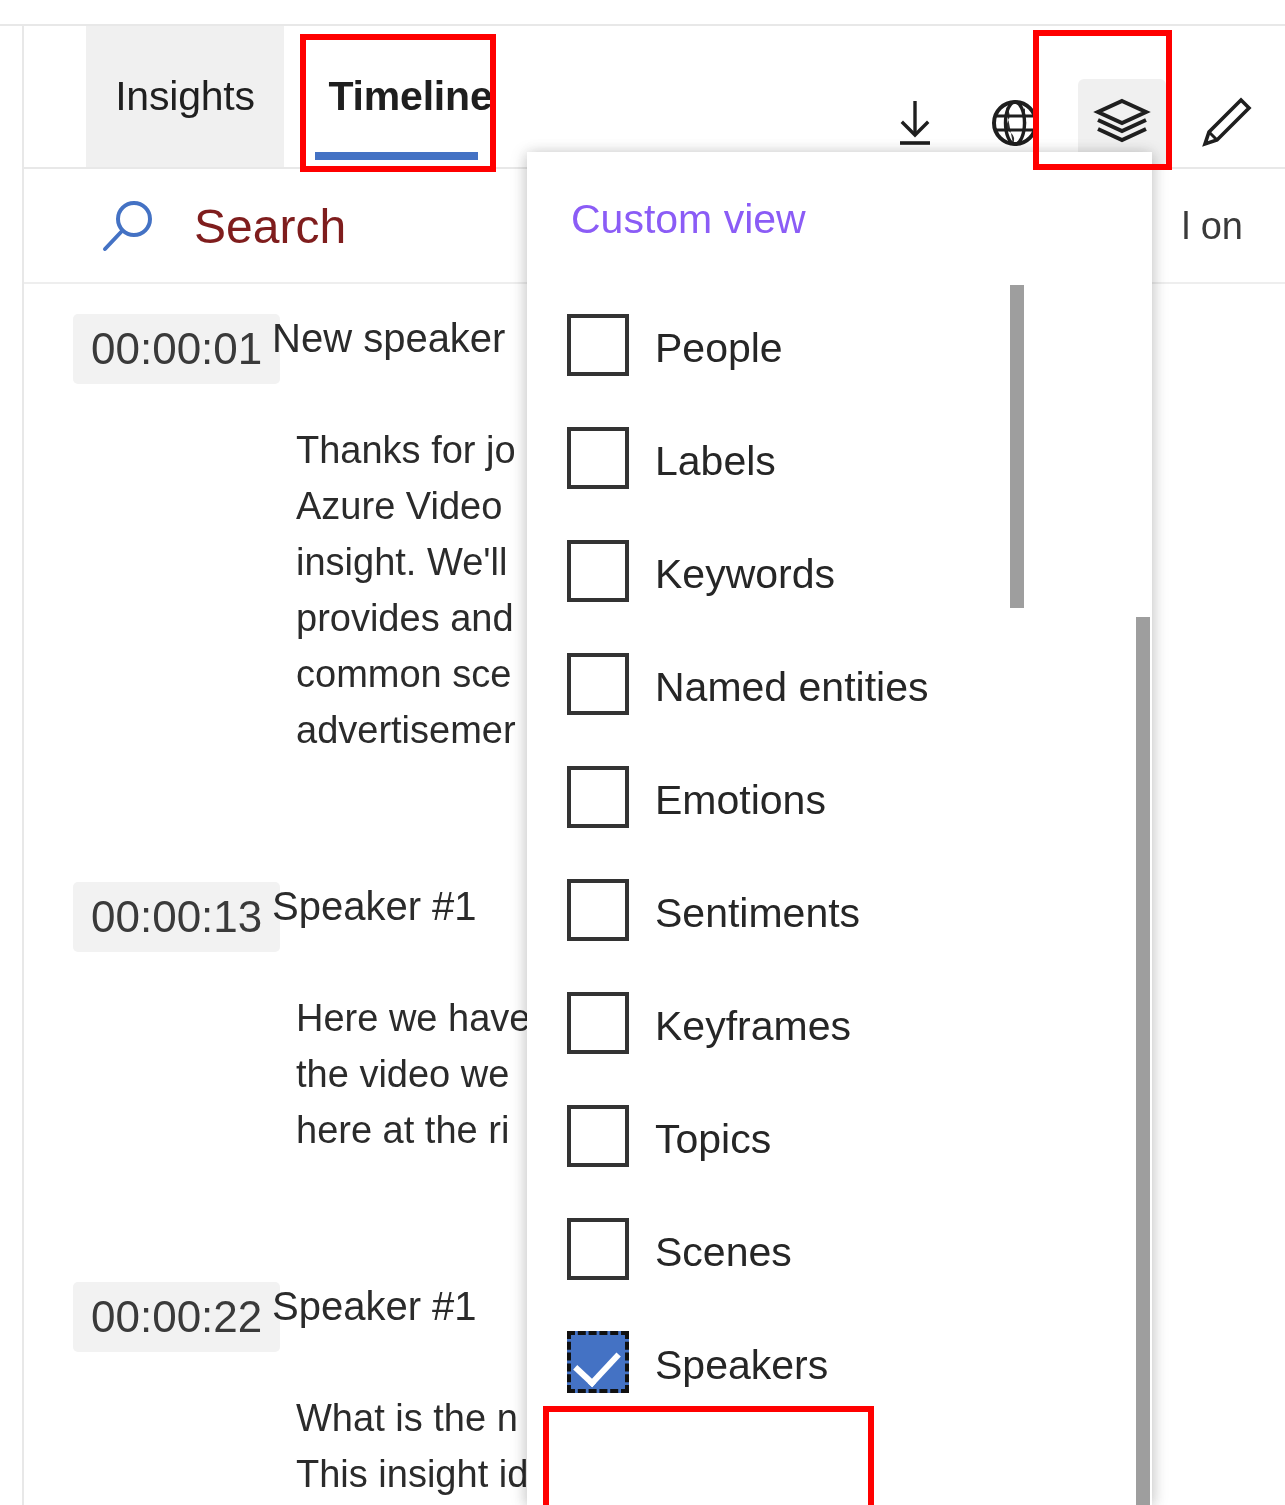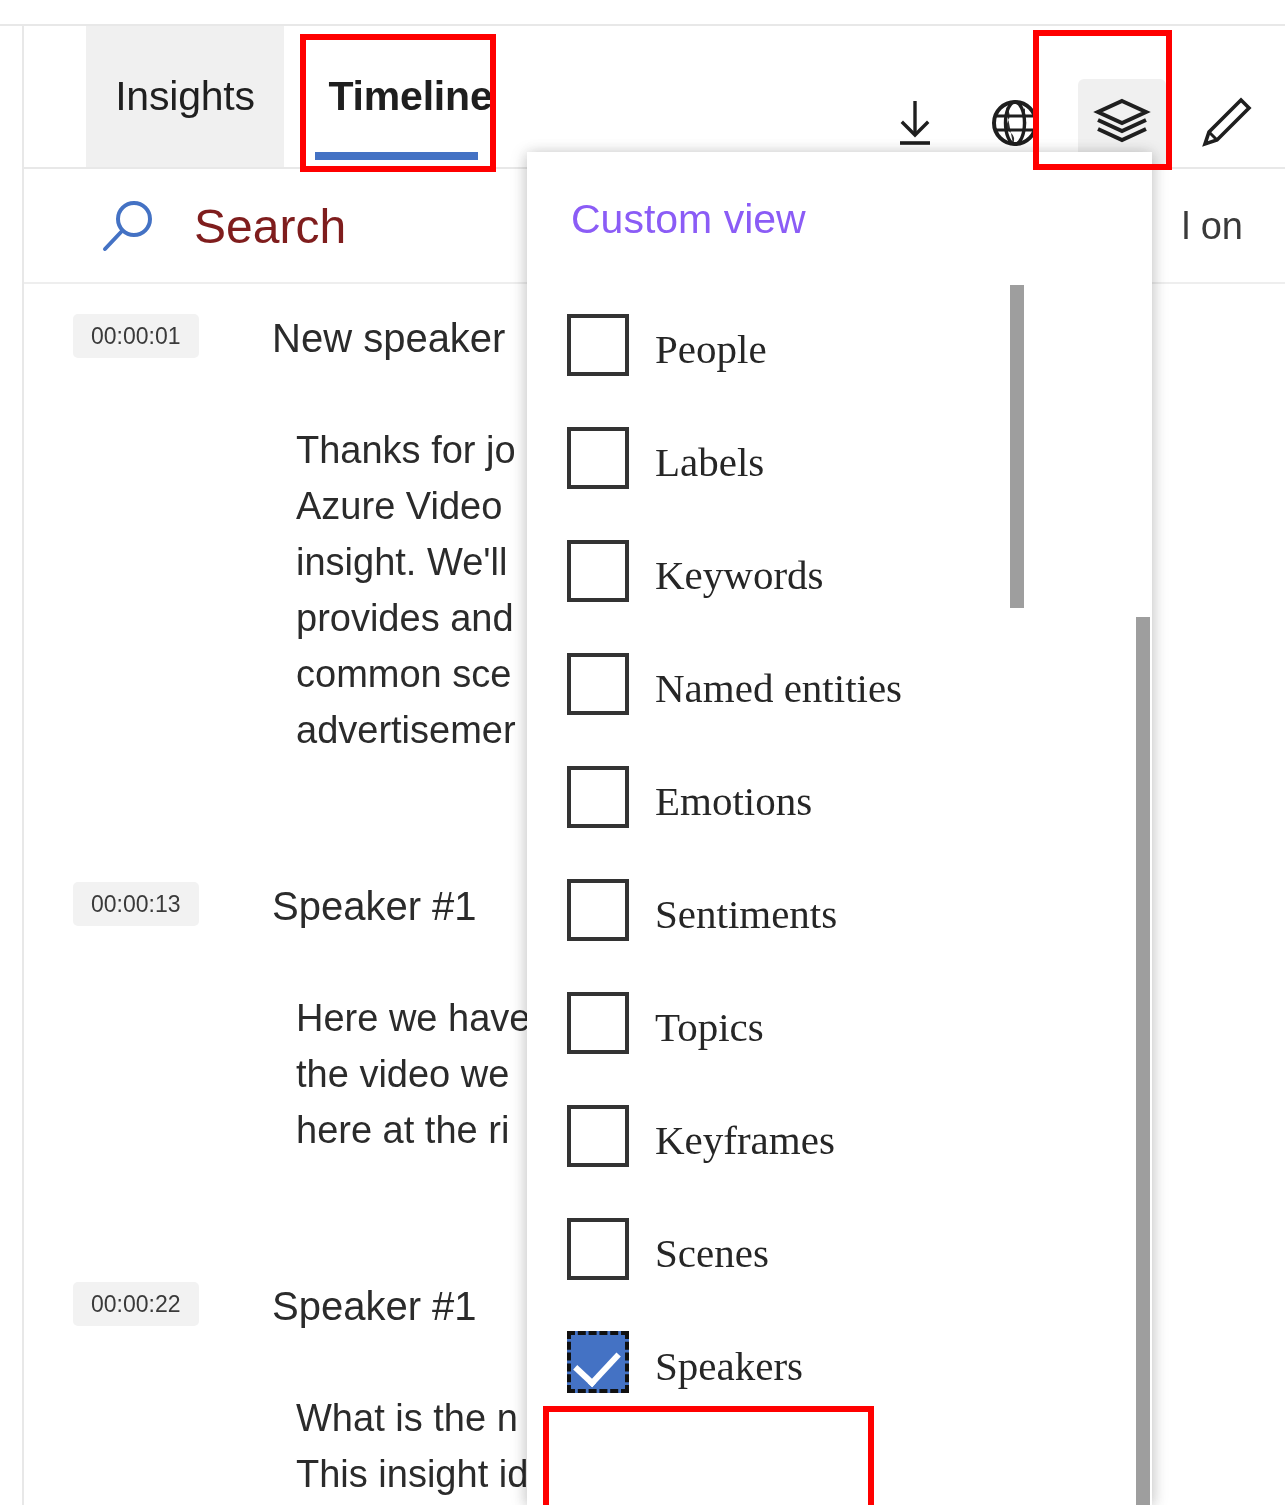--- a/index.html
+++ b/index.html
@@ -147,21 +147,21 @@
   .t-head {
     position: relative;
     height: 60px;
   }
   .t-time {
     position: absolute;
     left: 49px; top: 0;
     padding: 8px 18px;
     background: #f2f2f2;
     border-radius: 5px;
-    font-size: 23px;
+    font-size: 44px;
     color: #3a3a3a;
     line-height: 1.22;
     white-space: nowrap;
   }
   .t-speaker {
     position: absolute;
     left: 248px; top: 2px;
     font-size: 40px;
     color: #2b2b2b;
     white-space: nowrap;
@@ -200,21 +200,20 @@
     position: absolute;
     left: 0; top: 140px;
     width: 625px;
   }
   .dd-item {
     position: relative;
     height: 113px;
     display: flex;
     align-items: center;
     cursor: pointer;
-    font-family: Liberation Serif, serif;
   }
   .dd-cb {
     position: absolute;
     left: 40px; top: 22px;
     width: 62px; height: 62px;
     border: 4px solid #333333;
     background: #ffffff;
     box-sizing: border-box;
   }
   .dd-cb.checked {
@@ -415,26 +414,26 @@
         <span class="dd-label">Emotions</span>
       </div>
 
       <div class="dd-item">
         <span class="dd-cb"></span>
         <span class="dd-label">Sentiments</span>
       </div>
 
       <div class="dd-item">
         <span class="dd-cb"></span>
+        <span class="dd-label">Keyframes</span>
+      </div>
+
+      <div class="dd-item">
+        <span class="dd-cb"></span>
         <span class="dd-label">Topics</span>
-      </div>
-
-      <div class="dd-item">
-        <span class="dd-cb"></span>
-        <span class="dd-label">Keyframes</span>
       </div>
 
       <div class="dd-item">
         <span class="dd-cb"></span>
         <span class="dd-label">Scenes</span>
       </div>
 
       <div class="dd-item">
         <span class="dd-cb checked"></span>
         <span class="dd-label">Speakers</span>

